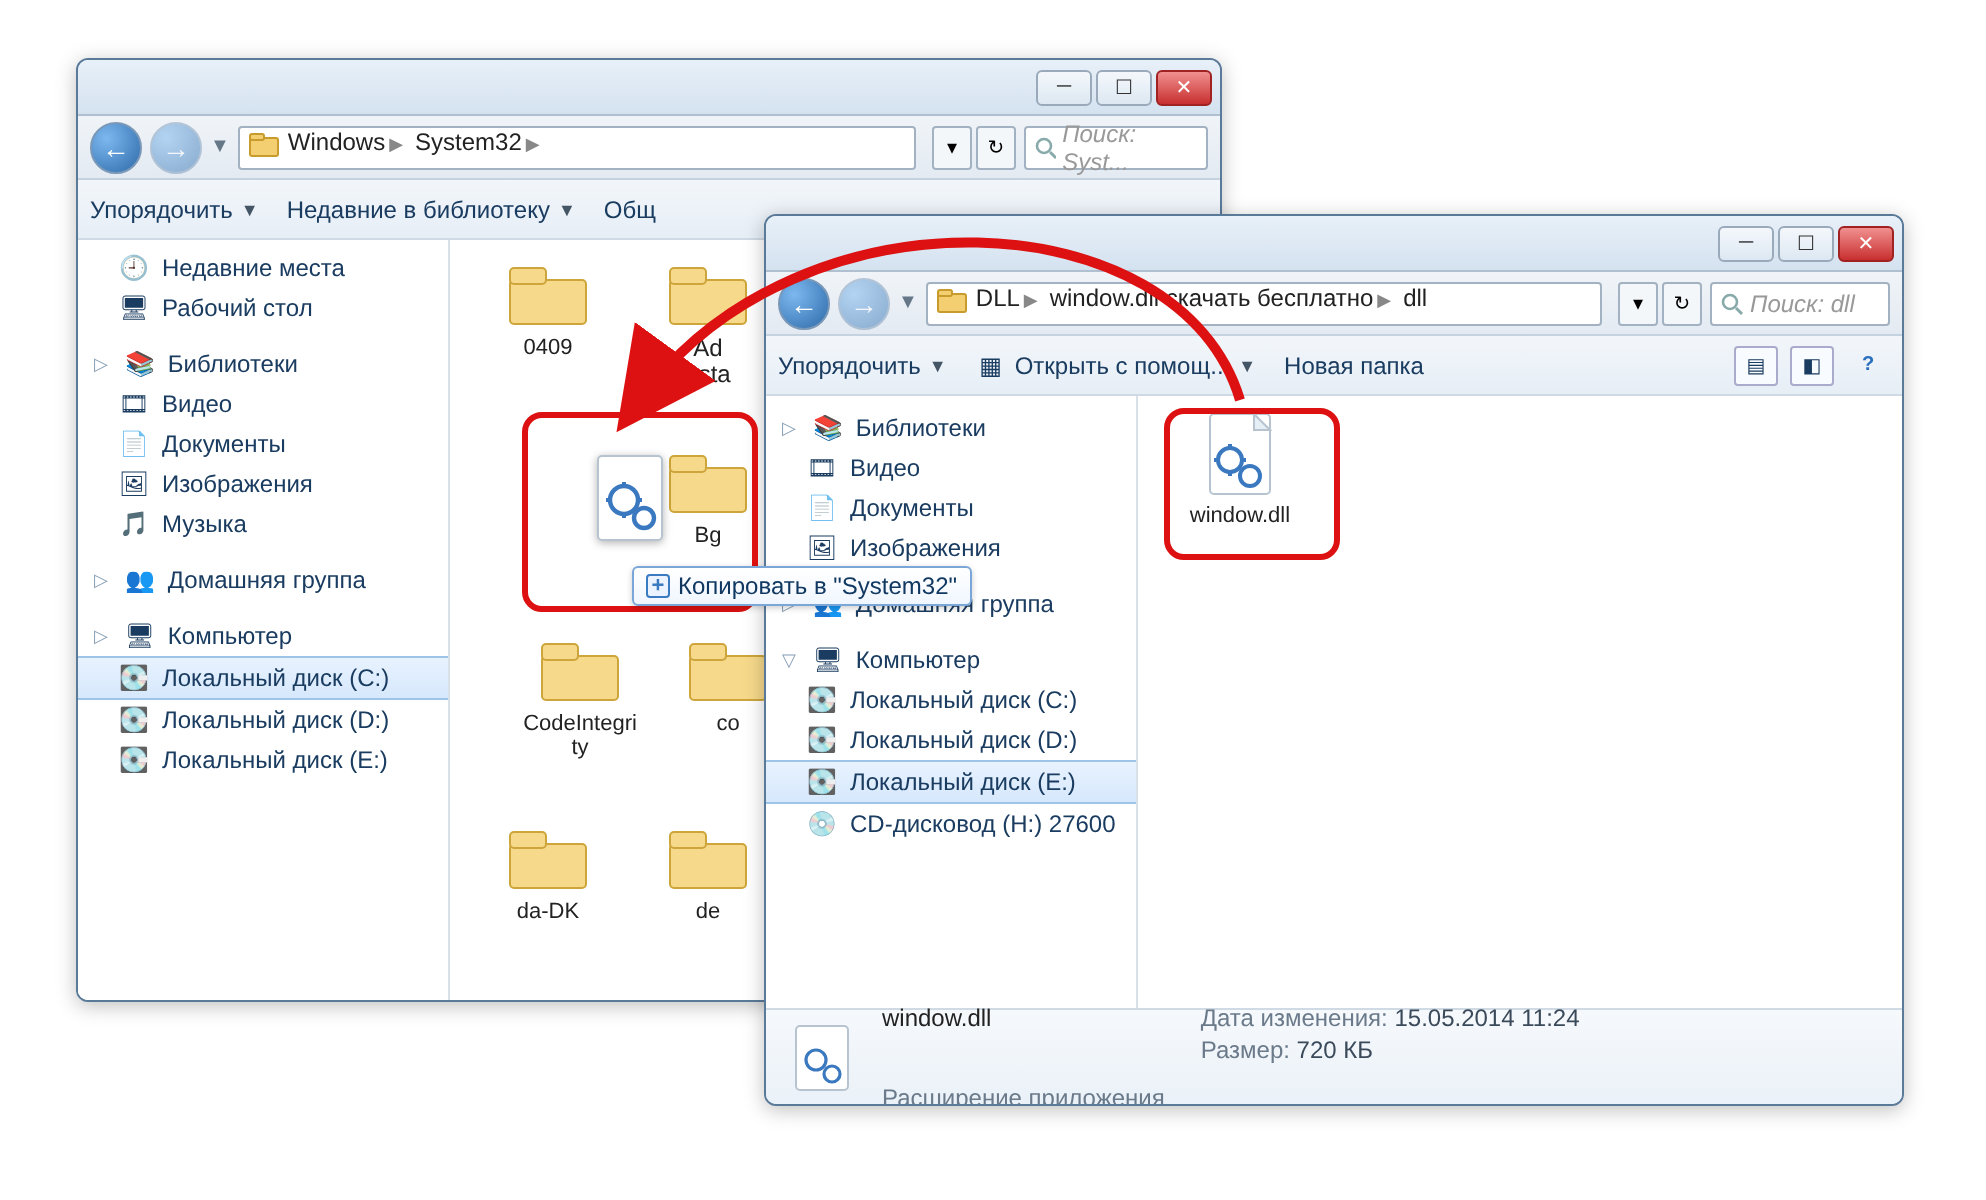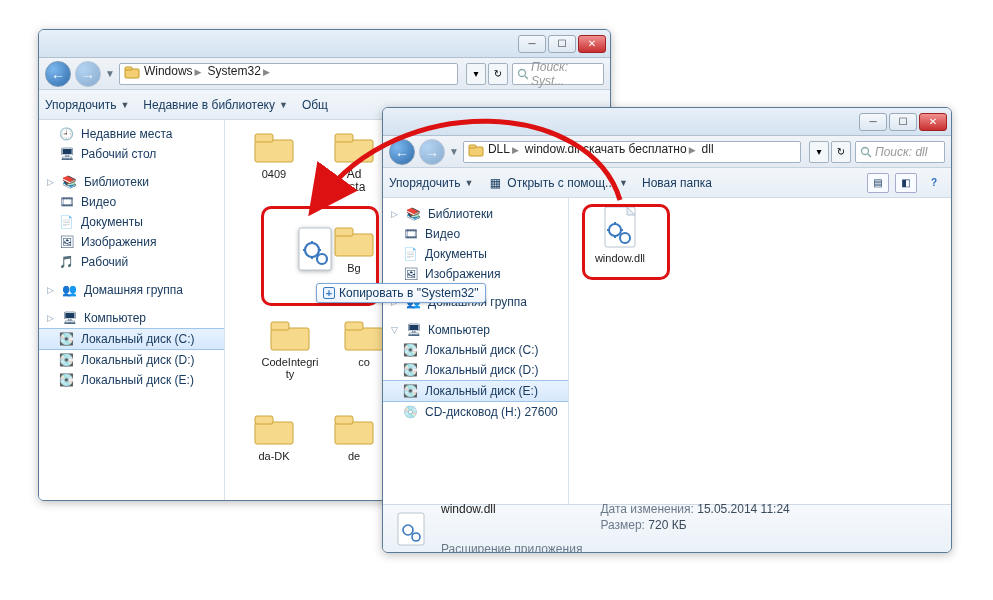--- a/index.html
+++ b/index.html
@@ -222,21 +222,21 @@
       <div class="navitem">
           <span class="icon16">📄</span>
           <span>Документы</span>
         </div>
       <div class="navitem">
           <span class="icon16">🖼</span>
           <span>Изображения</span>
         </div>
       <div class="navitem">
           <span class="icon16">🎵</span>
-          <span>Рабочий</span>
+          <span>Музыка</span>
         </div>
 
       <div class="navitem group">
           <span class="arr">▷</span>
           <span class="icon16">👥</span>
           <span>Домашняя группа</span>
         </div>
 
       <div class="navitem group">
           <span class="arr">▷</span>

